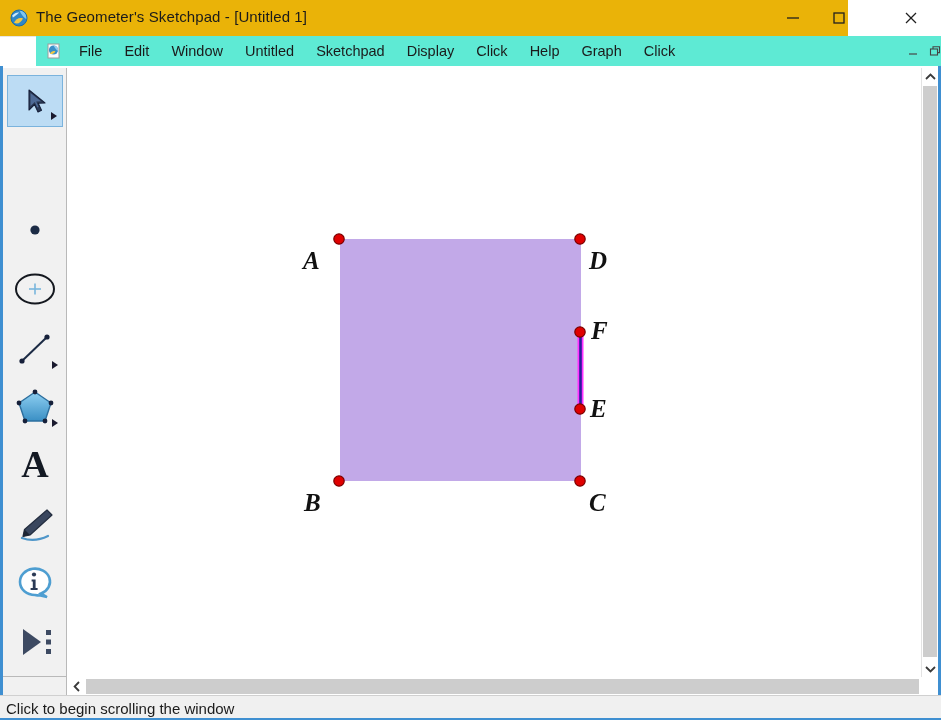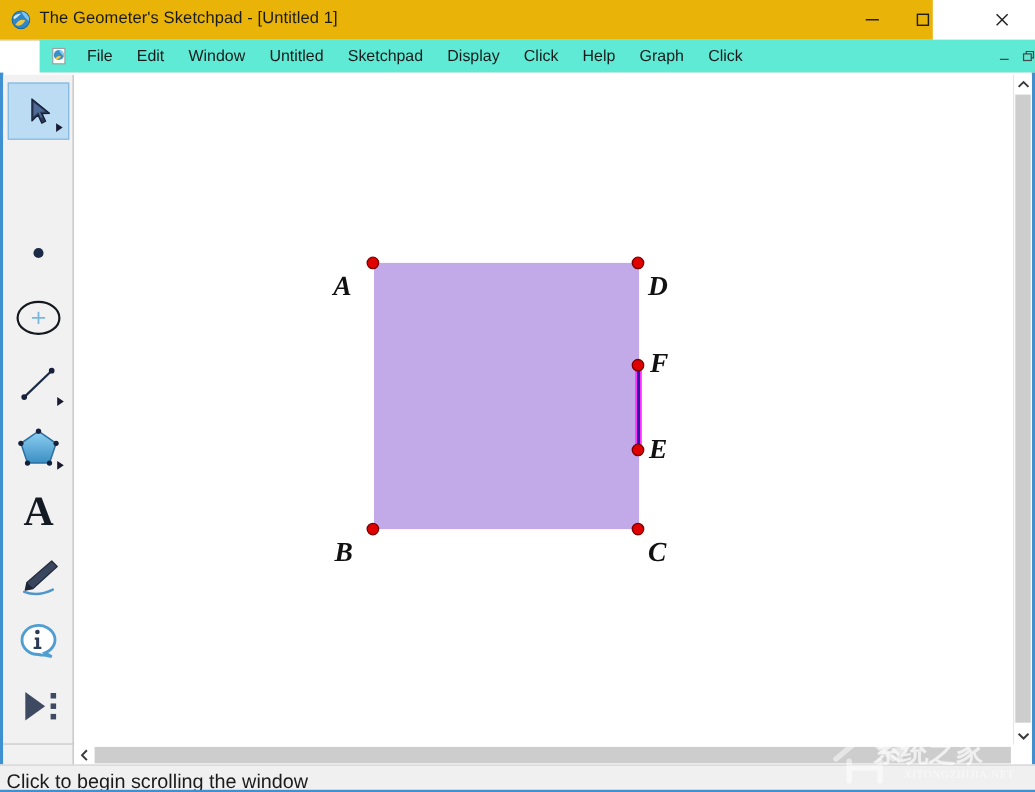--- a/index.html
+++ b/index.html
@@ -194,21 +194,21 @@
   
   #statusbar {
     position: absolute; left: 0; top: 695px;
     width: 941px; height: 25px;
     background: #f0f0f0;
     border-top: 1px solid #d0d0d0;
     box-sizing: border-box;
   }
   #status-text {
     position: absolute; left: 6px; top: 4px;
-    font-size: 18px;
+    font-size: 15px;
     color: #1b1b1b;
     white-space: nowrap;
   }
   #status-accent {
     position: absolute; left: 0; bottom: 0;
     width: 941px; height: 2px;
     background: #3f8fd1;
   }
 
   
@@ -433,28 +433,14 @@
     </div>
 
     <div id="corner-box"></div>
   </div>
 
   <div id="statusbar">
     <div id="status-text">Click to begin scrolling the window</div>
     <div id="status-accent"></div>
   </div>
 
-  <div id="watermark">
-    <svg width="189" height="56" viewBox="0 0 189 56">
-      <g opacity="0.55" fill="none" stroke="#ffffff" stroke-width="5" stroke-linecap="round">
-        <path d="M8 30 L34 8 L60 30"></path>
-        <path d="M20 32 L20 50"></path>
-        <path d="M20 38 L48 38"></path>
-        <path d="M48 32 L48 50"></path>
-        <path d="M62 22 L70 22"></path>
-        <path d="M66 16 L66 30"></path>
-      </g>
-      <text x="92" y="32" font-family="Liberation Sans, sans-serif" font-size="25" font-weight="bold" fill="#ffffff" opacity="0.75" text-anchor="middle">系统之家</text>
-      <text x="120" y="47" font-family="Liberation Serif, serif" font-size="10" letter-spacing="0.6" fill="#ffffff" opacity="0.6" text-anchor="middle">XITONGZHIJIA.NET</text>
-    </svg>
-  </div>
 
 </div>
 
 </body></html>

